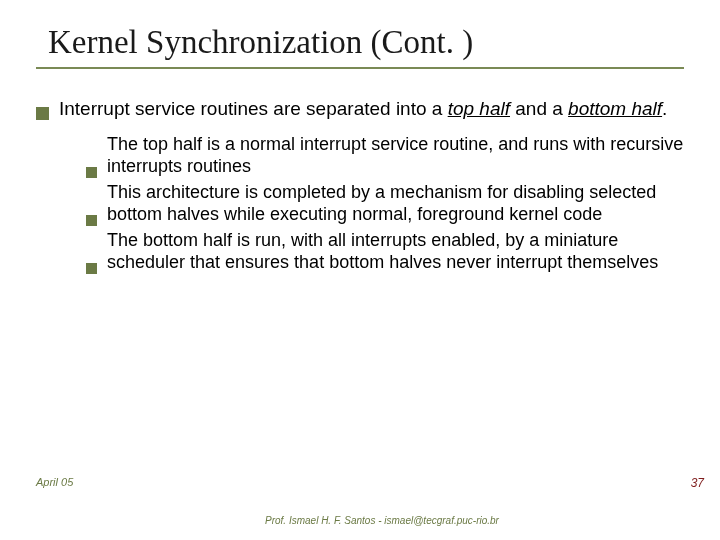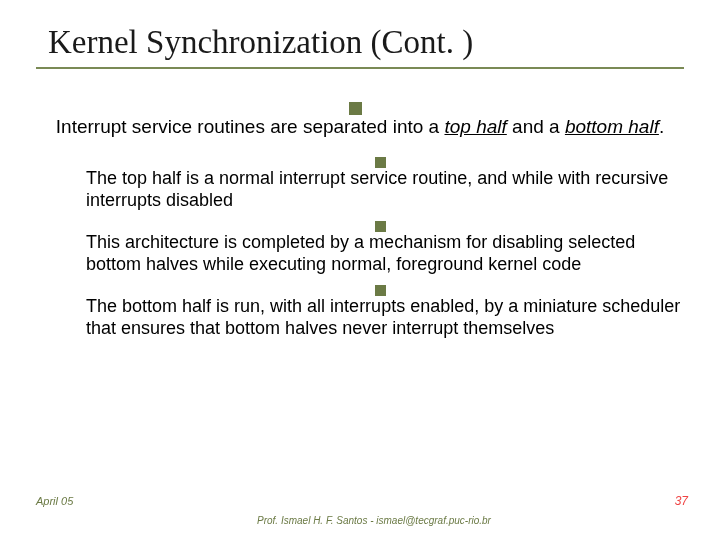--- a/index.html
+++ b/index.html
@@ -29,23 +29,22 @@
     width: 100%;
   }
   .content {
     font-family: Arial, Helvetica, sans-serif;
     font-size: 19px;
     color: #000;
     line-height: 1.22;
   }
   .bullet-row {
     display: flex;
-    align-items: center;
+    align-items: flex-end;
     margin-bottom: 14px;
-    flex-direction: column;
   }
   .bullet-square {
     width: 13px;
     height: 13px;
     background: #6b7a45;
     flex: 0 0 13px;
     margin-top: 5px;
     margin-right: 10px;
   }
   .bullet-square.small {
@@ -61,43 +60,43 @@
     font-size: 18px;
   }
   .sub-list .bullet-row { margin-bottom: 4px; }
   .italic-underline { font-style: italic; text-decoration: underline; }
   .footer {
     position: absolute;
     left: 0;
     bottom: 14px;
     width: 720px;
     display: flex;
-    align-items: center;
+    align-items: flex-start;
     font-family: Arial, Helvetica, sans-serif;
   }
   .footer-date {
     color: #6b7a45;
     font-size: 11px;
     font-style: italic;
     margin-left: 36px;
     flex: 0 0 auto;
   }
   .footer-center {
     flex: 1 1 auto;
     text-align: center;
     color: #6b7a45;
     font-size: 10px;
     font-style: italic;
     margin-top: 39px;
   }
   .footer-page {
-    color: #ef4444;
+    color: #7f1d1d;
     font-size: 12px;
     font-style: italic;
-    margin-right: 32px;
+    margin-right: 16px;
     flex: 0 0 auto;
   }
 </style>
 </head>
 <body>
 
 <div class="slide">
 
   <h1 class="title">Kernel Synchronization (Cont. )</h1>
   <hr class="rule">
@@ -107,21 +106,21 @@
     <div class="bullet-row">
       <div class="bullet-square"></div>
       <div>
         <span>Interrupt service routines are separated into a </span><span class="italic-underline">top half</span><span> and a </span><span class="italic-underline">bottom half</span><span>.</span>
       </div>
     </div>
 
     <div class="sub-list">
       <div class="bullet-row">
         <div class="bullet-square small"></div>
-        <div>The top half is a normal interrupt service routine, and while with recursive interrupts disabled</div>
+        <div>The top half is a normal interrupt service routine, and runs with recursive interrupts routines</div>
       </div>
       <div class="bullet-row">
         <div class="bullet-square small"></div>
         <div>This architecture is completed by a mechanism for disabling selected bottom halves while executing normal, foreground kernel code</div>
       </div>
       <div class="bullet-row">
         <div class="bullet-square small"></div>
         <div>The bottom half is run, with all interrupts enabled, by a miniature scheduler that ensures that bottom halves never interrupt themselves</div>
       </div>
     </div>

